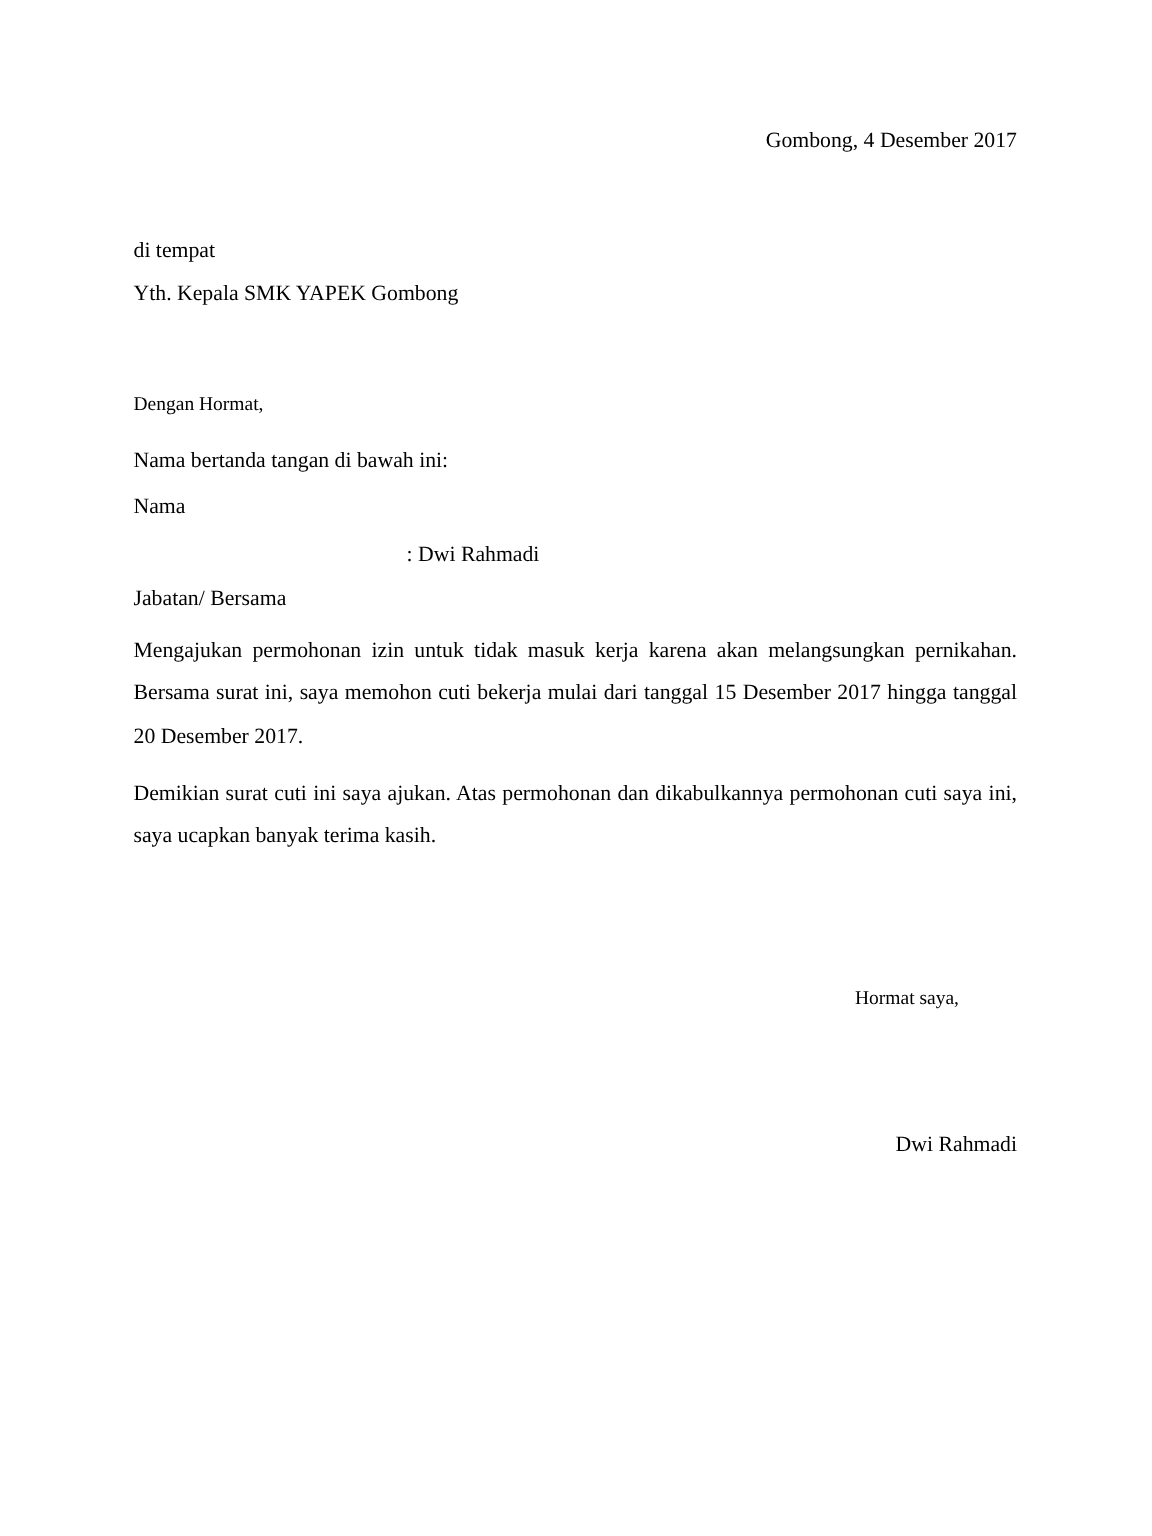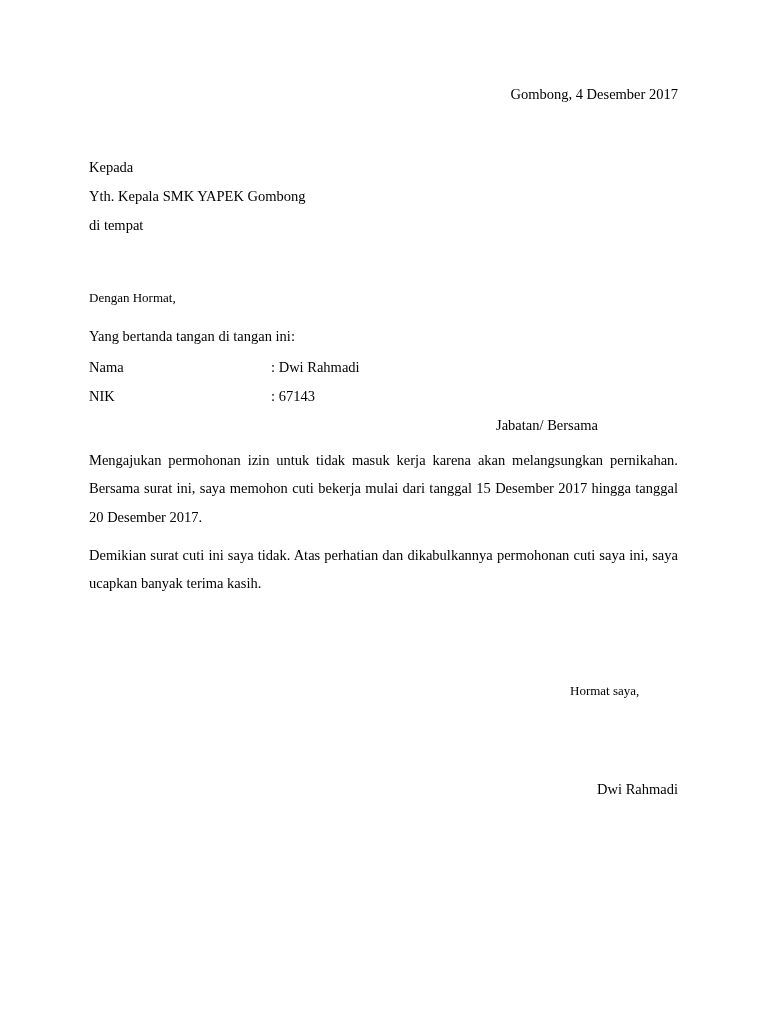--- a/index.html
+++ b/index.html
@@ -36,28 +36,28 @@
   .spacer-md { height: 44px; }
   .spacer-sm { height: 22px; }
   .addr-line { margin-bottom: 12px; font-size: 14.5px; }
   .greeting { font-size: 13px; }
   .intro { font-size: 14.5px; }
   .fields { margin-top: 14px; }
   .field-row {
     display: flex;
     font-size: 14.5px;
     margin-bottom: 12px;
-    justify-content: flex-end;
   }
   .field-label {
     width: 182px;
     flex: 0 0 182px;
   }
   .field-value {
     flex: 1;
+    margin-top: 32px;
   }
   .para {
     font-size: 14.5px;
     line-height: 1.95;
     text-align: justify;
     margin-top: 10px;
   }
   .closing {
     margin-top: 86px;
     font-size: 13px;
@@ -75,49 +75,44 @@
 <body>
 
 <div class="page">
   <div class="content">
 
     <div class="date-row">Gombong, 4 Desember 2017</div>
 
     <div class="spacer-lg"></div>
 
     <div>
-      <div class="addr-line">Kepada</div>
+      <div class="addr-line">di tempat</div>
       <div class="addr-line">Yth. Kepala SMK YAPEK Gombong</div>
-      <div class="addr-line">di tempat</div>
     </div>
 
     <div class="spacer-md"></div>
 
     <div class="greeting">Dengan Hormat,</div>
 
     <div class="spacer-sm"></div>
 
-    <div class="intro">Yang bertanda tangan di tangan ini:</div>
+    <div class="intro">Nama bertanda tangan di bawah ini:</div>
 
     <div class="fields">
       <div class="field-row">
         <div class="field-label">Nama</div>
         <div class="field-value">: Dwi Rahmadi</div>
-      </div>
-      <div class="field-row">
-        <div class="field-label">NIK</div>
-        <div class="field-value">: 67143</div>
       </div>
       <div class="field-row">
         <div class="field-label">Jabatan/ Bersama</div>
       </div>
     </div>
 
     <div class="para">Mengajukan permohonan izin untuk tidak masuk kerja karena akan melangsungkan pernikahan. Bersama surat ini, saya memohon cuti bekerja mulai dari tanggal 15 Desember 2017 hingga tanggal 20 Desember 2017.</div>
 
-    <div class="para">Demikian surat cuti ini saya tidak. Atas perhatian dan dikabulkannya permohonan cuti saya ini, saya ucapkan banyak terima kasih.</div>
+    <div class="para">Demikian surat cuti ini saya ajukan. Atas permohonan dan dikabulkannya permohonan cuti saya ini, saya ucapkan banyak terima kasih.</div>
 
     <div class="closing">Hormat saya,</div>
 
     <div class="signature">Dwi Rahmadi</div>
 
   </div>
 </div>
 
 </body></html>

